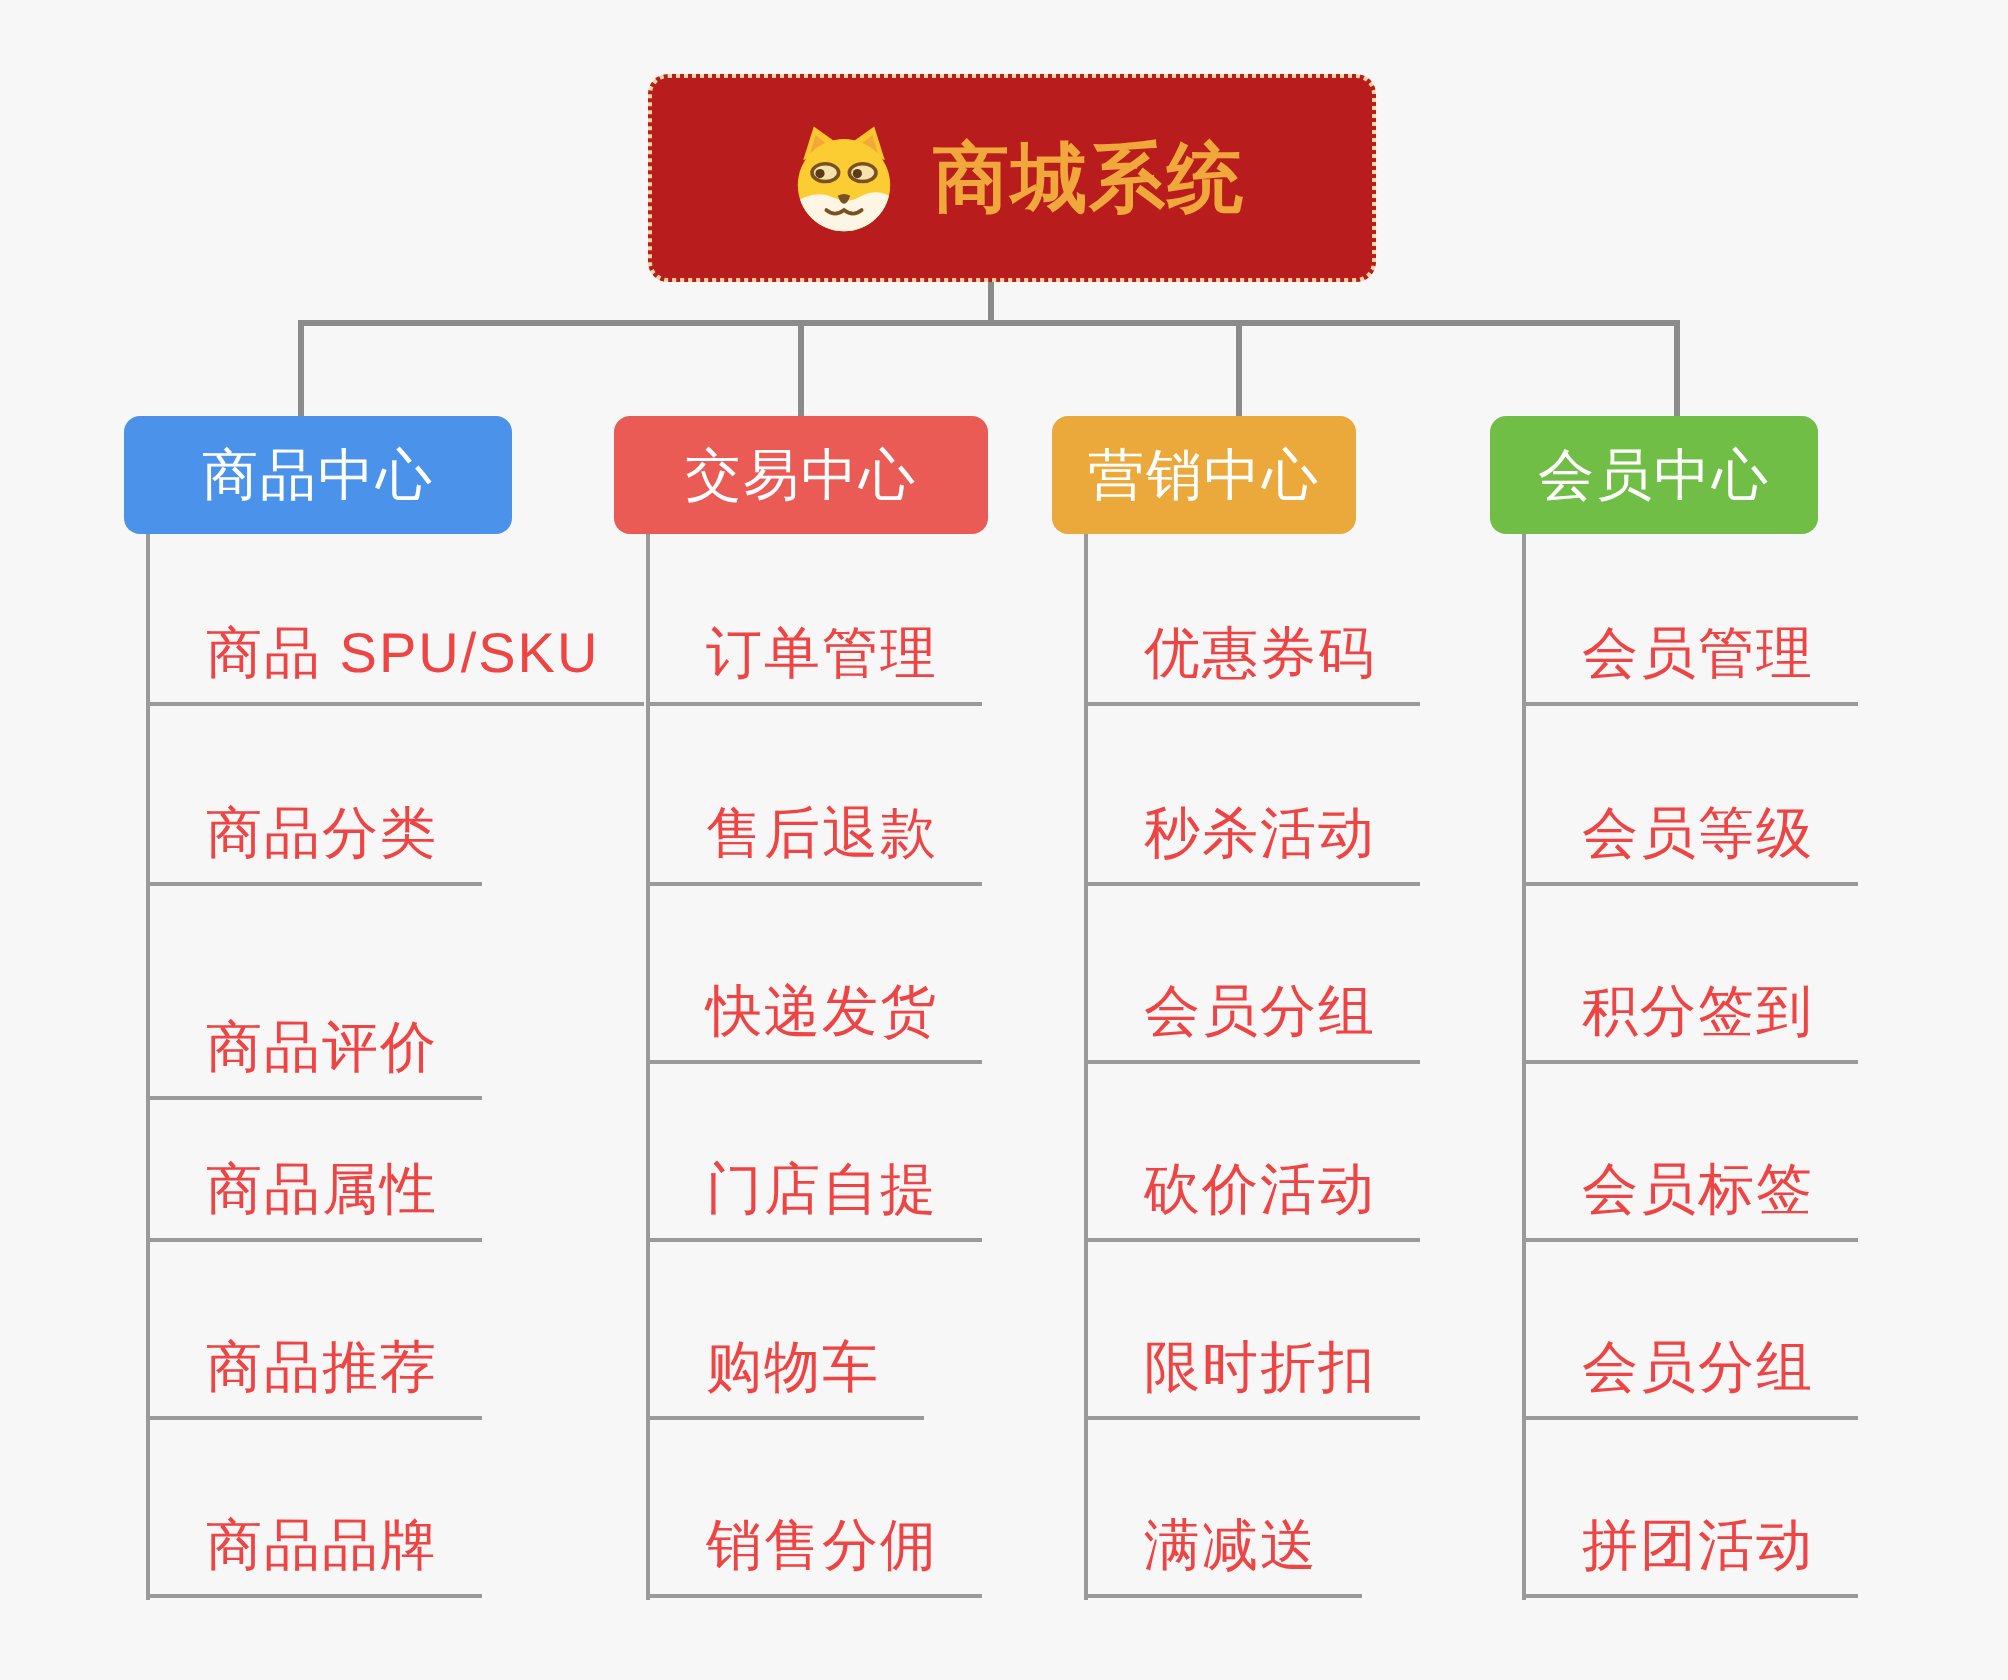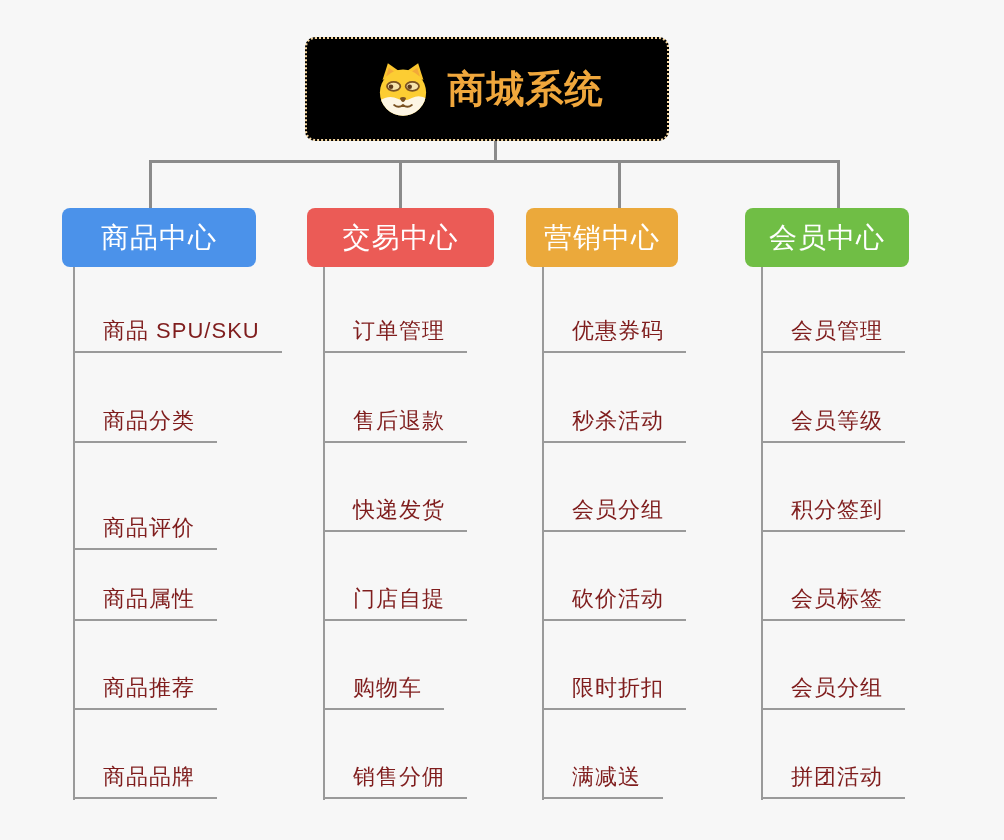--- a/index.html
+++ b/index.html
@@ -8,22 +8,22 @@
     background:#f7f7f7;
   }
   .canvas{
     position:relative;
     width:1004px;height:840px;
     background:var(--bg,#f7f7f7);
     overflow:hidden;
   }
   
   .root-node{
-    position:absolute;left:305px;top:37px;width:364px;height:104px;
-    background:#000000;
+    position:absolute;left:324px;top:37px;width:364px;height:104px;
+    background:#b91c1c;
     border:2px dotted #f6d7a0;
     border-radius:10px;
     box-sizing:border-box;
     display:flex;align-items:center;justify-content:center;gap:13px;
     cursor:default;
   }
   .root-title{
     font-size:38px;font-weight:600;letter-spacing:1px;
     color:#f0a73c;
     white-space:nowrap;
@@ -44,21 +44,21 @@
     box-sizing:border-box;
     cursor:default;
   }
   
   .leaf{
     position:absolute;height:46px;
     box-sizing:border-box;
     border-bottom:2px solid var(--thin,#9a9a9a);
     padding:0 22px 5px 30px;
     display:flex;align-items:flex-end;
-    font-size:22px;color:#7f1d1d;letter-spacing:1px;
+    font-size:28px;color:#ef4444;letter-spacing:1px;
     white-space:nowrap;
     cursor:default;
   }
 </style>
 </head>
 <body>
 
 <div class="canvas" style="--bg: #f7f7f7; --line: #8b8b8b; --thin: #9a9a9a;">
 
   <div class="line root-stub"></div>

